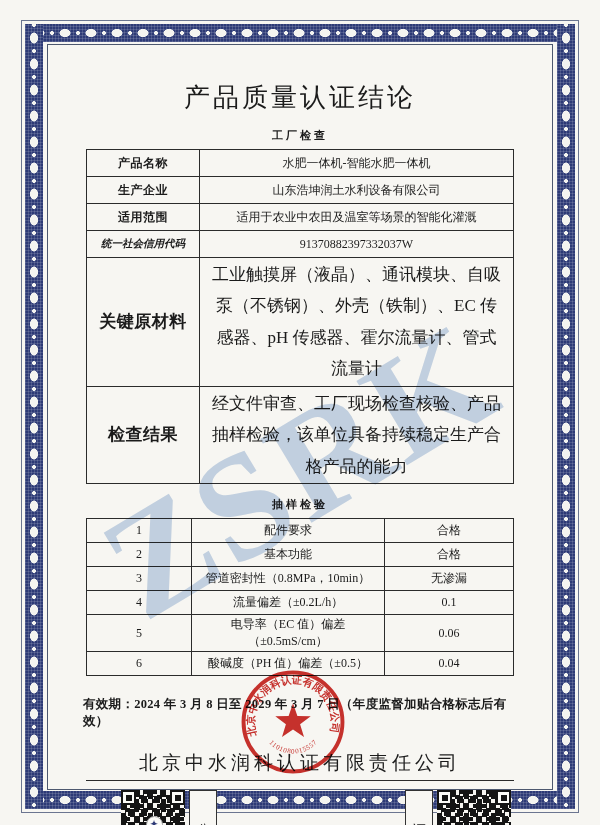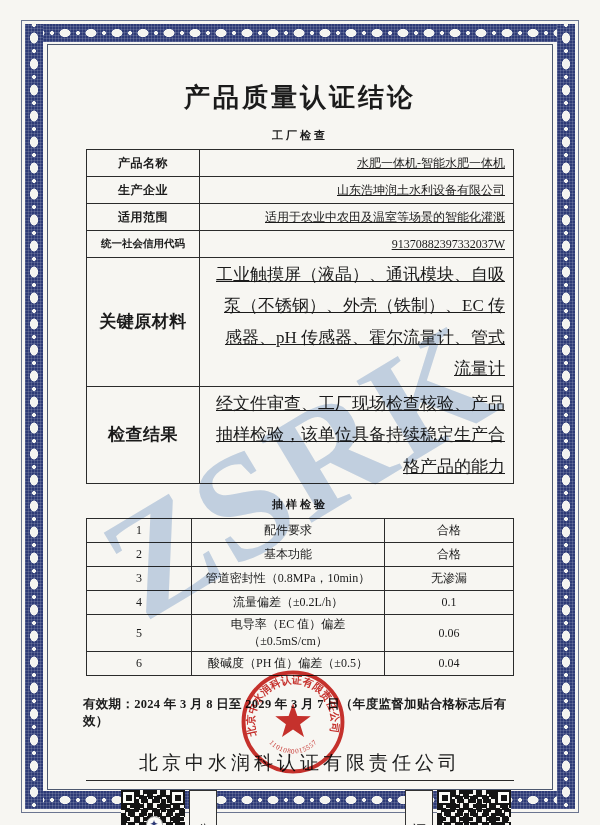--- a/index.html
+++ b/index.html
@@ -37,31 +37,31 @@
       radial-gradient(ellipse 3.5px 3.5px at 9px 1px, #f4f4f0 55%, transparent 62%),
       radial-gradient(ellipse 3.5px 3.5px at 9px 27px, #f4f4f0 55%, transparent 62%);
     background-size:18px 26px;background-repeat:repeat-y;}
   .frame-inner{position:absolute;top:44px;left:47px;right:47px;bottom:35px;
     border:1.5px solid #4d586f;}
 
   
   .content{position:absolute;top:48px;left:47px;right:47px;bottom:36px;
     padding:24px 36px 0;z-index:2;}
   .attachment{font-size:14px;font-weight:bold;letter-spacing:1px;}
-  .doc-title{text-align:center;font-size:26px;font-weight:bold;letter-spacing:3px;
+  .doc-title{text-align:center;font-size:26px;font-weight:normal;letter-spacing:3px;
     margin-top:8px;}
   .section-heading{text-align:center;font-size:11px;font-weight:bold;letter-spacing:3px;
     margin-top:13px;}
   table{border-collapse:collapse;width:428px;margin:6px auto 0;
     font-size:12px;table-layout:fixed;}
   table,td,th{border:1.2px solid #2b2b2b;}
   td,th{padding:1px 8px;}
   .t1 .lbl{width:96px;text-align:center;font-weight:bold;height:24px;letter-spacing:.5px;}
-  .t1 .lbl-small{font-size:10.5px;letter-spacing:0;}
-  .t1 .val{text-align:right;text-decoration:underline;}
+  .t1 .lbl-small{font-size:10.5px;letter-spacing:0;font-style:italic;}
+  .t1 .val{text-align:center;}
   .t1 .tall td{height:46px;line-height:1.85;font-size:17px;}
   .t2 td,.t2 th{text-align:center;height:21px;}
   .t2 .c0{width:88px;}
   .t2 .c2{width:112px;}
   .t2 th{font-weight:bold;letter-spacing:1px;}
   .validity{margin-top:20px;font-size:12.5px;font-weight:bold;letter-spacing:.3px;}
   .company-name{margin-top:20px;text-align:center;font-size:19px;letter-spacing:4px;}
   .rule{width:428px;margin:4px auto 0;border-top:1.6px solid #2b2b2b;}
 
   

